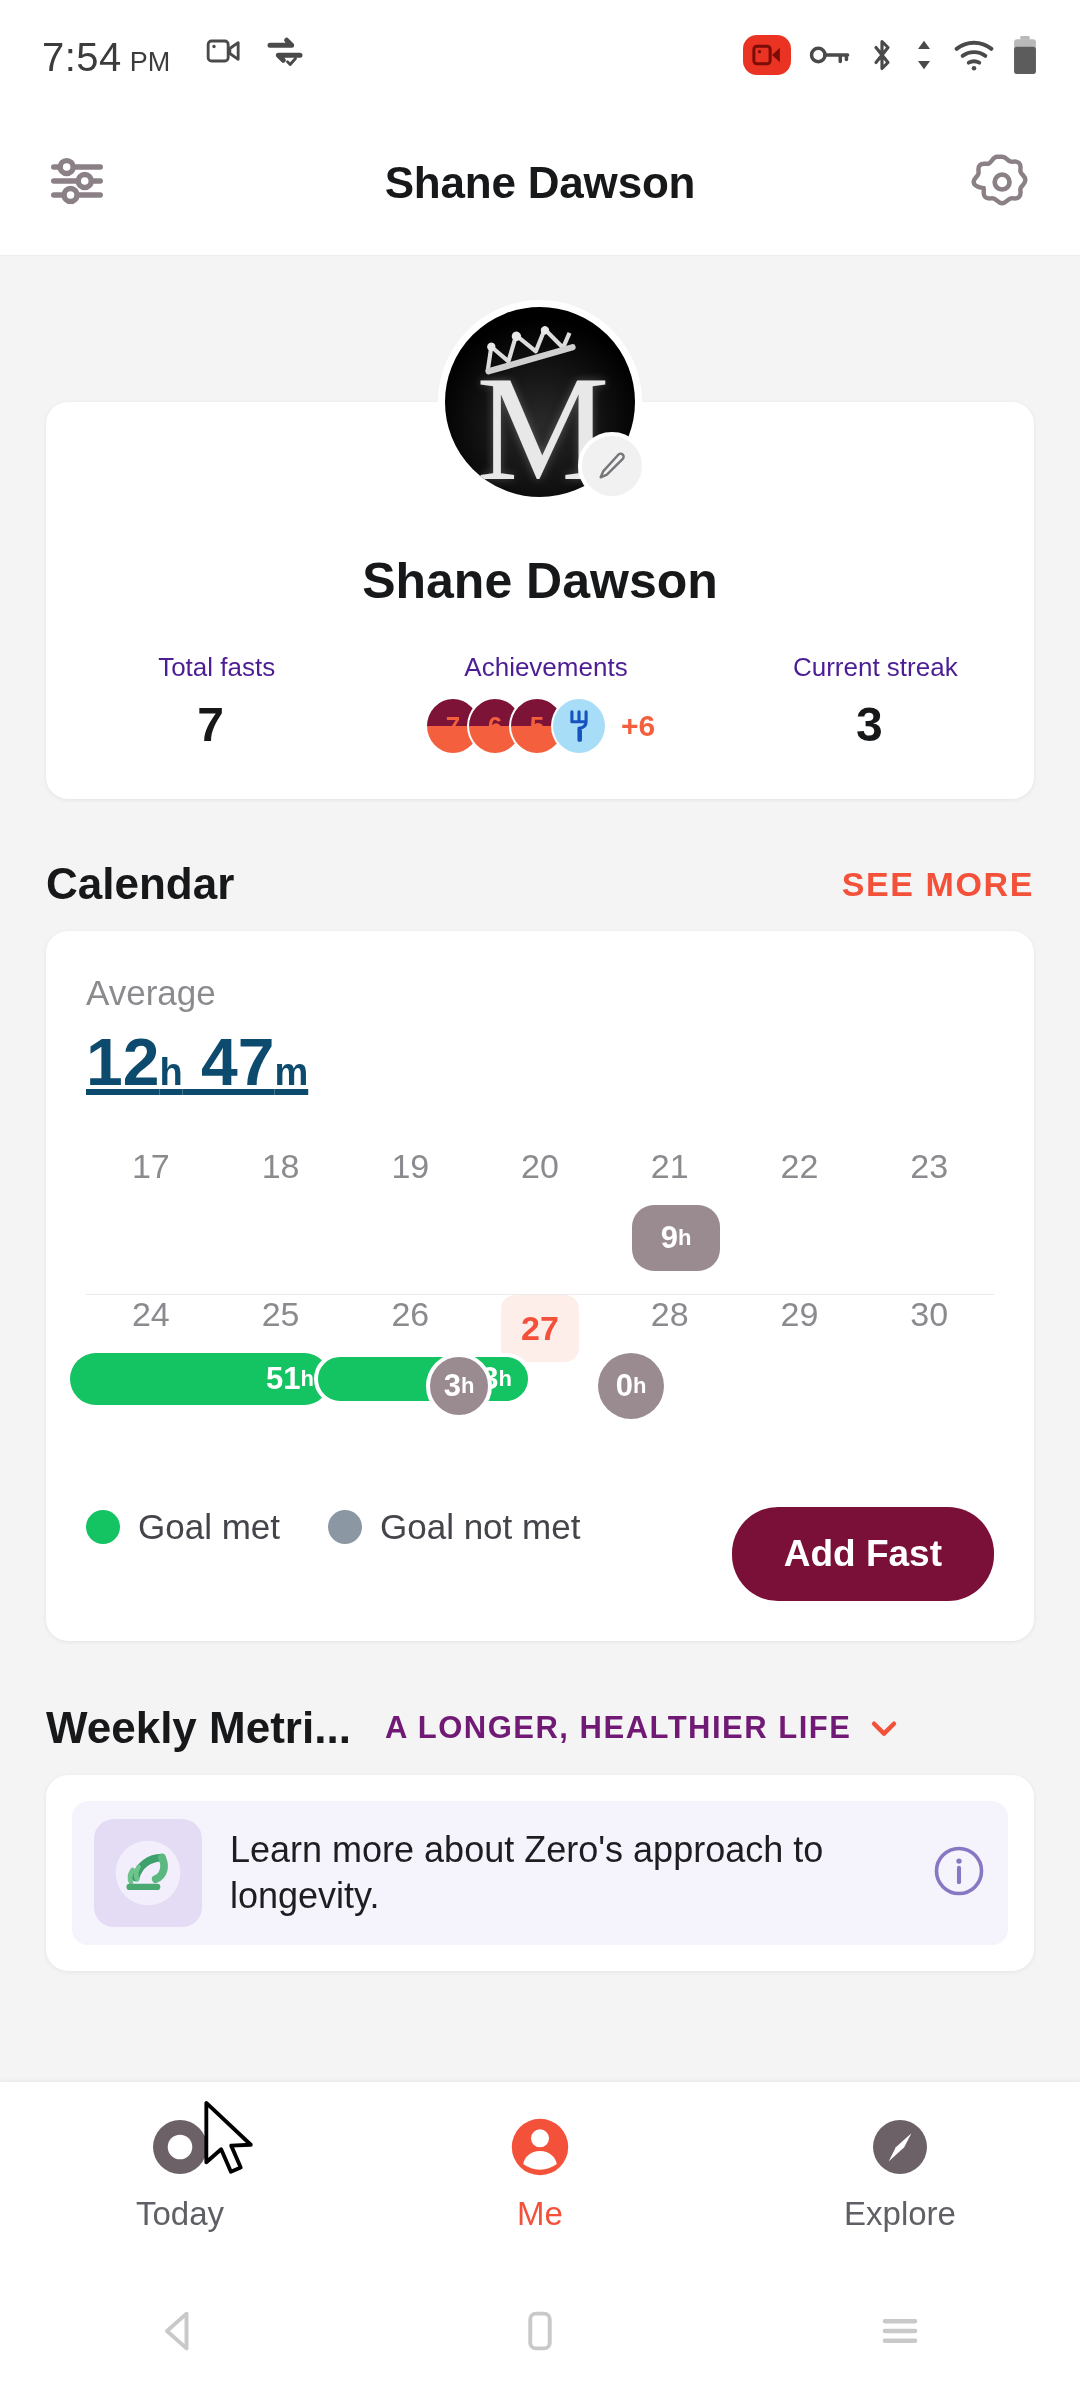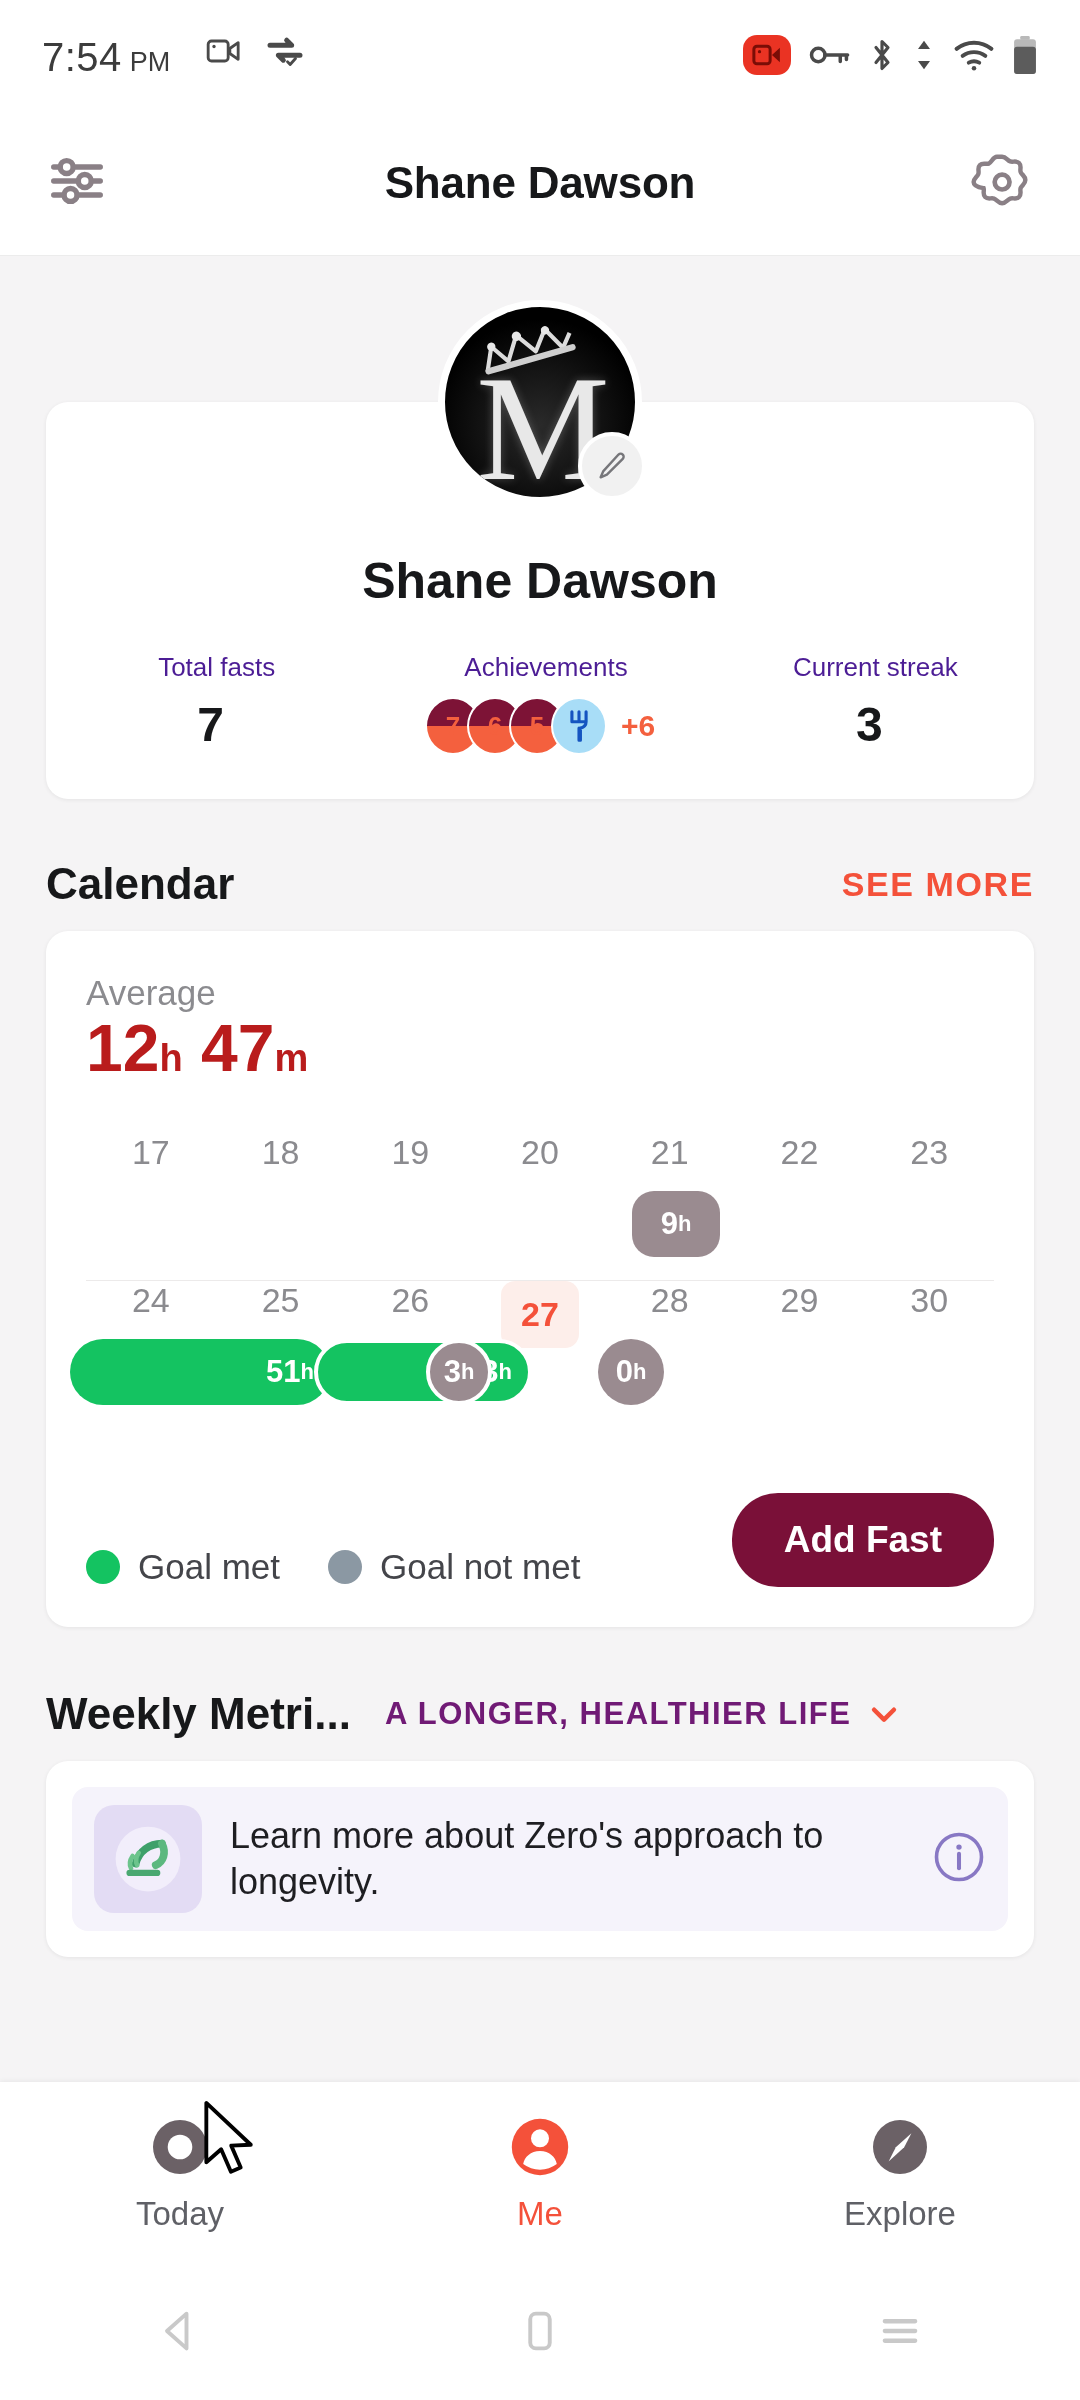--- a/index.html
+++ b/index.html
@@ -101,56 +101,56 @@
   .section-title { font-size: 44px; font-weight: 700; color: #17181a; }
   .section-link {
     margin-left: auto; font-size: 34px; font-weight: 700; color: #f4513a;
     letter-spacing: 1.6px; cursor: pointer;
   }
 
   
   .cal-card { padding: 42px 40px 40px; }
   .cal-top { display: flex; align-items: flex-end; }
   .cal-avg-label { font-size: 35px; color: #8b8b8f; }
-  .cal-avg-value { font-size: 66px; font-weight: 700; color: #b91c1c; margin-top: 2px; line-height: 1; }
+  .cal-avg-value { font-size: 66px; font-weight: 700; color: #0c4a6e; margin-top: 16px; line-height: 1; text-decoration: underline; }
   .cal-avg-value .u { font-size: 38px; font-weight: 700; }
   .cal-range { margin-left: auto; font-size: 37px; color: #6e6e73; font-weight: 500; padding-bottom: 8px; }
 
   .cal-grid { margin-top: 52px; }
   .cal-row { position: relative; height: 148px; }
   .cal-row.divided { border-bottom: 1px solid #eceaea; }
   .cal-days { display: flex; }
   .cal-day { flex: 1; text-align: center; font-size: 34px; color: #8b8b8f; }
   .cal-day .pill-today {
     display: inline-block; padding: 14px 20px; border-radius: 14px;
     background: #fdeeea; color: #f4513a; font-weight: 700;
   }
   .bar-layer { position: absolute; left: 0; right: 0; top: 58px; height: 66px; }
   .bar {
-    position: absolute; height: 66px; border-radius: 33px;
+    position: absolute; height: 52px; border-radius: 33px;
     display: flex; align-items: center; justify-content: flex-end;
     color: #ffffff; font-size: 31px; font-weight: 700;
     padding-right: 16px; overflow: hidden; white-space: nowrap;
   }
   .bar .u { font-size: 22px; font-weight: 700; }
   .bar.green { background: #14c361; }
   .dot-pill {
     position: absolute; height: 66px; width: 66px; border-radius: 50%;
     background: #9a8b90; color: #fff; font-size: 31px; font-weight: 700;
     display: flex; align-items: center; justify-content: center;
   }
   .dot-pill .u { font-size: 22px; }
   .pill-wide {
     position: absolute; height: 66px; border-radius: 22px;
     background: #9a8b90; color: #fff; font-size: 31px; font-weight: 700;
     display: flex; align-items: center; justify-content: center;
   }
   .pill-wide .u { font-size: 22px; }
 
-  .cal-footer { display: flex; align-items: flex-end; margin-top: 64px; }
+  .cal-footer { display: flex; align-items: flex-start; margin-top: 64px; }
   .legend { display: flex; align-items: center; margin-right: 48px; }
   .legend-dot { width: 34px; height: 34px; border-radius: 50%; margin-right: 18px; }
   .legend-text { font-size: 35px; color: #44454a; }
   .add-fast {
     margin-left: auto; background: #7a1038; color: #ffffff;
     font-size: 37px; font-weight: 700; border: none; border-radius: 46px;
     padding: 26px 52px; cursor: pointer;
   }
 
   

